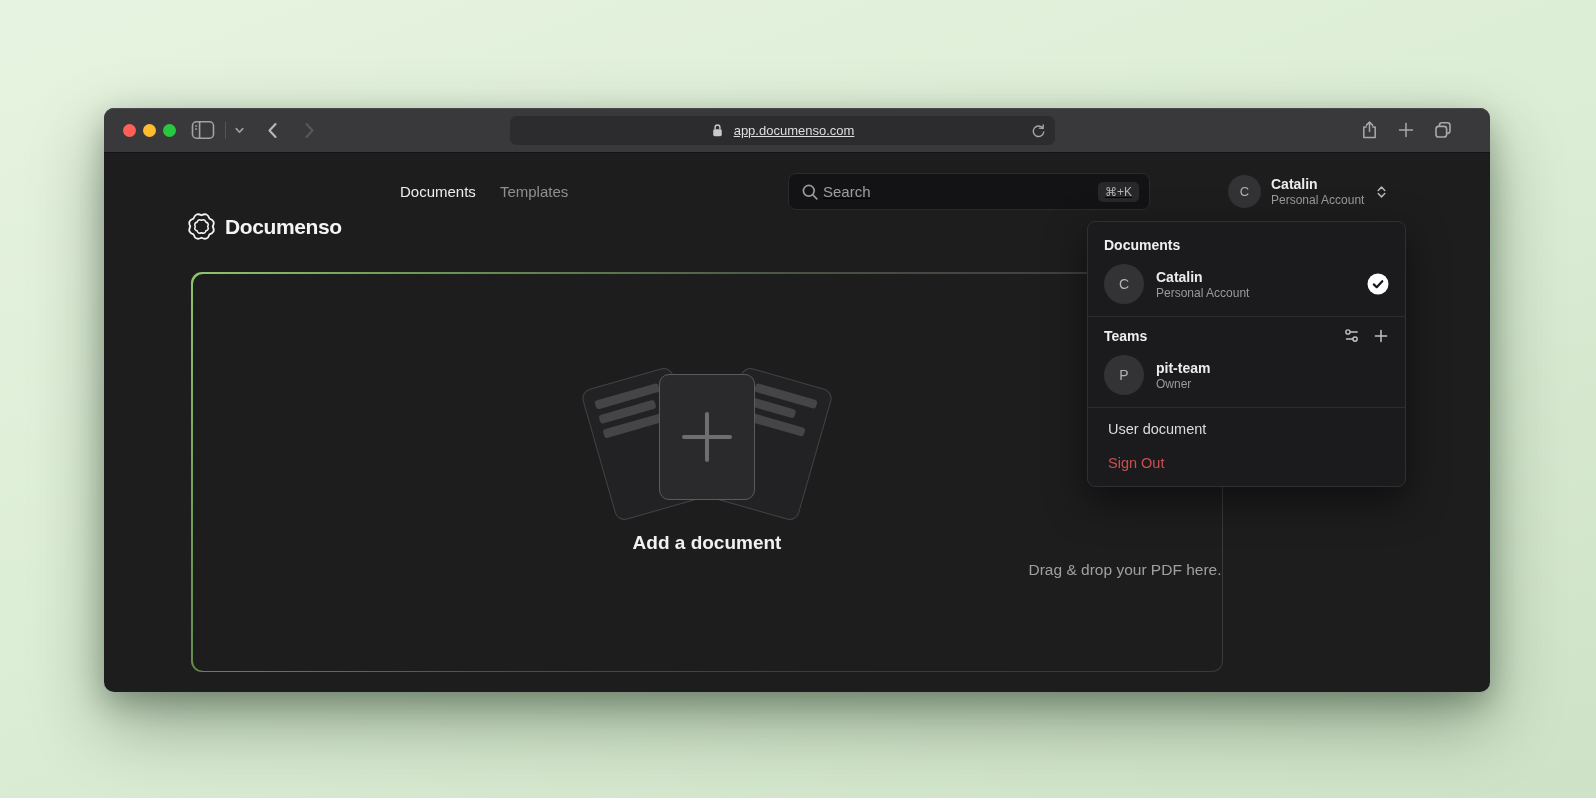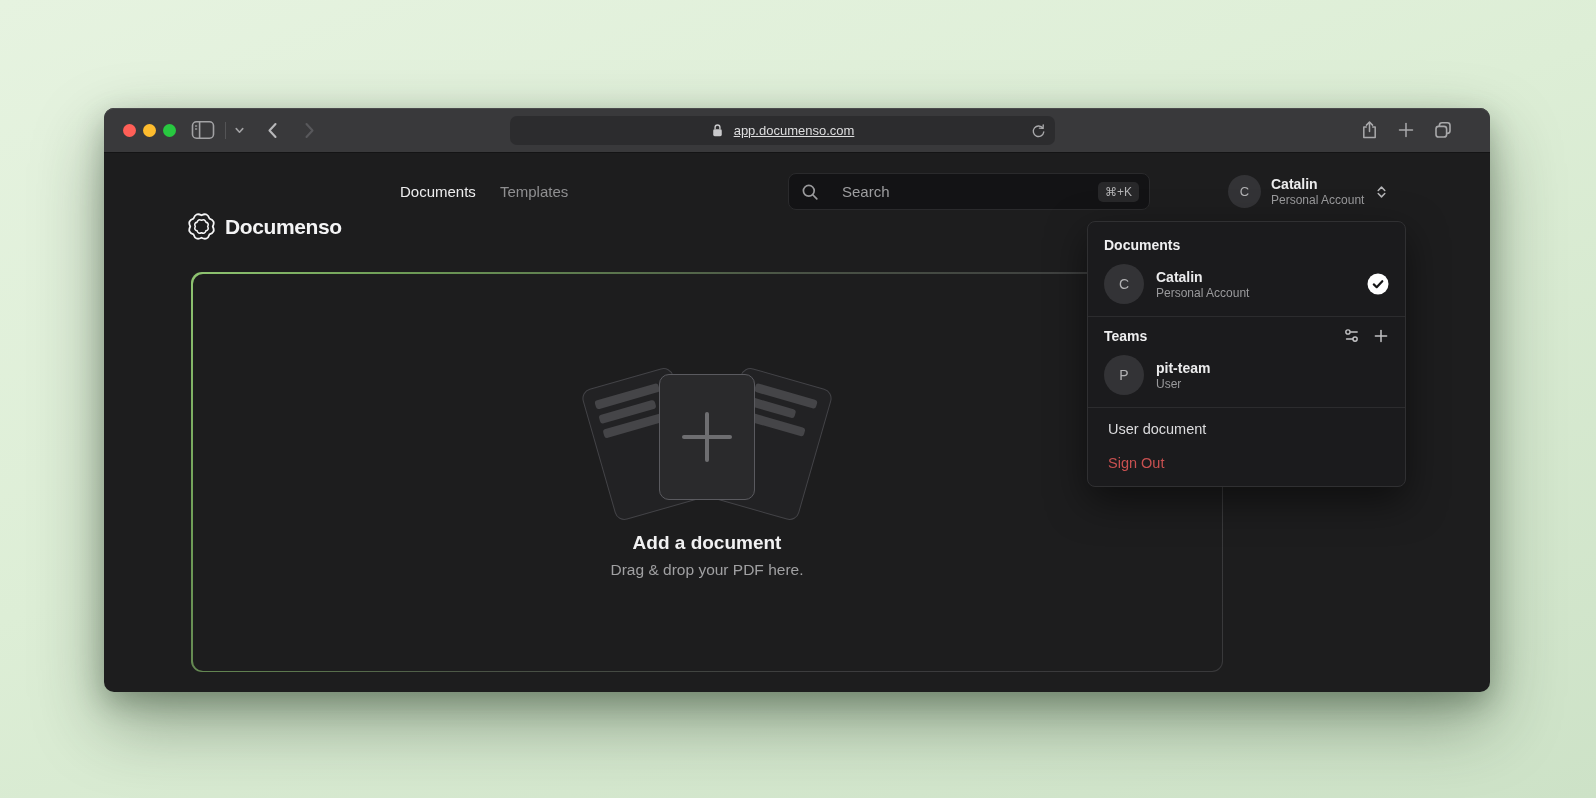--- a/index.html
+++ b/index.html
@@ -38,21 +38,21 @@
   .tb-right{position:absolute;right:36px;top:11px;display:flex;gap:15px;align-items:center;}
   
   .brand{position:absolute;left:84px;top:69px;display:flex;align-items:center;gap:10px;cursor:pointer;margin-top:36px;}
   .brand-name{font-size:21px;font-weight:700;color:#f4f4f5;letter-spacing:-.4px;}
   .navlinks{position:absolute;left:296px;top:75px;display:flex;gap:24px;font-size:15px;font-weight:500;}
   .navlink{cursor:pointer;}
   .navlink.active{color:#ededee;}
   .navlink.inactive{color:#8f8f91;}
   .search{
     position:absolute;left:684px;top:65px;width:362px;height:37px;border-radius:8px;
-    background:#131315;border:1px solid #2a2a2c;display:flex;align-items:center;padding:0 10px 0 12px;gap:23px;
+    background:#131315;border:1px solid #2a2a2c;display:flex;align-items:center;padding:0 10px 0 12px;gap:4px;text-decoration:underline;
   }
   .search-input{flex:1;background:transparent;border:none;outline:none;color:#e5e5e6;font-size:15px;font-family:inherit;}
   .search-input::placeholder{color:#9e9ea0;}
   .kbd{background:#28282a;border-radius:5px;padding:3px 7px;font-size:12px;color:#b4b4b6;}
   .trigger{position:absolute;left:1124px;top:67px;display:flex;align-items:center;gap:10px;cursor:pointer;}
   .avatar{border-radius:50%;background:#333336;color:#b2b2b4;display:flex;align-items:center;justify-content:center;flex:none;}
   .avatar.sm{width:33px;height:33px;font-size:13px;}
   .avatar.lg{width:40px;height:40px;font-size:14px;}
   .acct-name{font-size:14px;font-weight:700;color:#ececed;line-height:17px;}
   .acct-sub{font-size:12px;color:#9a9a9c;line-height:14px;}
@@ -67,21 +67,21 @@
   .card.side{width:94px;height:136px;background:#222224;border:1.5px solid #434347;top:6px;}
   .card.left{left:-110px;transform:rotate(-16deg);transform-origin:center;}
   .card.right{left:16px;transform:rotate(16deg);transform-origin:center;}
   .card.center{width:96px;height:126px;left:-48px;top:4px;background:#2a2a2c;border:1.5px solid #5a5a5f;display:flex;align-items:center;justify-content:center;}
   .bar{position:absolute;height:9px;border-radius:3px;background:#454548;}
   .cross{position:relative;width:50px;height:50px;}
   .cross::before,.cross::after{content:"";position:absolute;background:#6e6e71;border-radius:2px;}
   .cross::before{left:50%;top:0;width:4px;height:50px;transform:translateX(-50%);}
   .cross::after{top:50%;left:0;height:4px;width:50px;transform:translateY(-50%);}
   .dz-title{position:absolute;top:258px;width:100%;text-align:center;font-size:19px;font-weight:700;color:#f1f1f2;}
-  .dz-sub{position:absolute;top:287px;width:100%;text-align:center;font-size:15.5px;color:#a0a0a2;}
+  .dz-sub{position:absolute;top:287px;width:100%;text-align:right;font-size:15.5px;color:#a0a0a2;}
   
   .menu{
     position:absolute;left:983px;top:113px;width:319px;z-index:5;
     background:#1b1b1d;border:1px solid #303032;border-radius:8px;
     box-shadow:0 14px 38px rgba(0,0,0,.5);padding:9px 0 6px;
   }
   .menu-header{display:flex;align-items:center;justify-content:space-between;padding:6px 16px 7px;}
   .menu-header-label{font-size:14px;font-weight:700;color:#efeff0;}
   .menu-header-icons{display:flex;gap:13px;align-items:center;}
   .icon-btn{background:none;border:none;padding:0;cursor:pointer;display:flex;align-items:center;}
@@ -255,21 +255,21 @@
               <line x1="10" y1="3" x2="10" y2="17"></line>
                 <line x1="3" y1="10" x2="17" y2="10"></line>
             </svg>
           </button>
         </span>
       </div>
       <div class="acct-row">
         <div class="avatar lg">P</div>
         <div class="texts">
           <div class="acct-name">pit-team</div>
-          <div class="acct-sub">User</div>
+          <div class="acct-sub">Owner</div>
         </div>
       </div>
       <div class="sep"></div>
       <div class="menu-item">User document</div>
       <div class="menu-item danger">Sign Out</div>
     </div>
 
   </div>
 </div>
 

